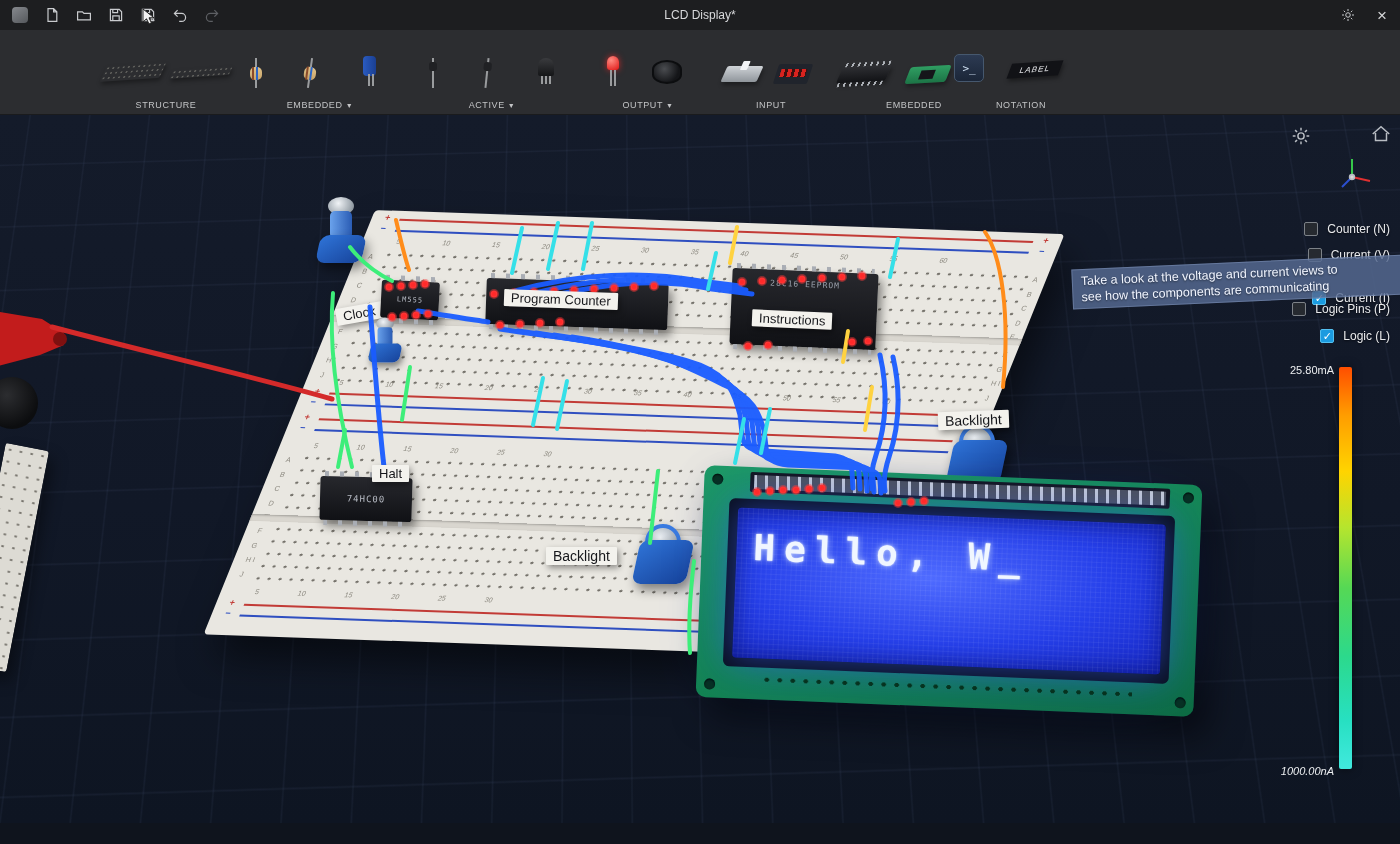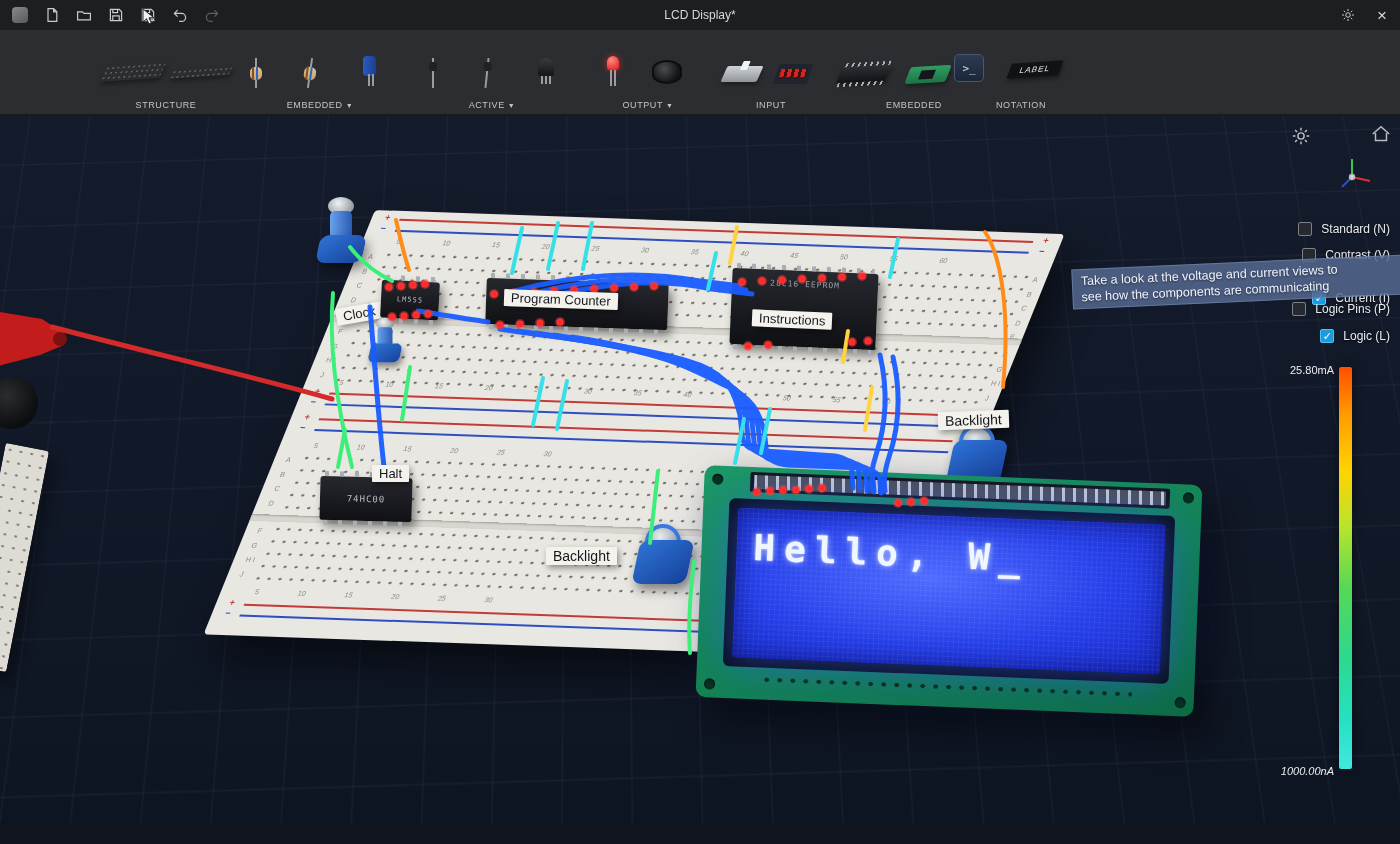--- a/index.html
+++ b/index.html
@@ -590,25 +590,25 @@
       <svg width="44" height="44" viewBox="0 0 44 44">
         <line x1="22" y1="24" x2="22" y2="6" stroke="#36c84a" stroke-width="2"></line>
         <line x1="22" y1="24" x2="40" y2="28" stroke="#e03030" stroke-width="2"></line>
         <line x1="22" y1="24" x2="12" y2="34" stroke="#2b4fd0" stroke-width="2"></line>
         <circle cx="22" cy="24" r="2.4" fill="#d8d8d8"></circle>
       </svg>
     </div>
 
     <div class="opt-row" style="top:105px">
       <div class="cb"></div>
-      <div class="lbl">Standard (N)</div>
+      <div class="lbl">Counter (N)</div>
     </div>
     <div class="opt-row" style="top:131px">
       <div class="cb"></div>
-      <div class="lbl">Contrast (V)</div>
+      <div class="lbl">Current (V)</div>
     </div>
     <div class="opt-row" style="top:174px">
       <div class="cb checked"></div>
       <div class="lbl">Current (I)</div>
     </div>
     <div class="opt-row" style="top:185px">
       <div class="cb"></div>
       <div class="lbl">Logic Pins (P)</div>
     </div>
     <div class="opt-row" style="top:212px">

